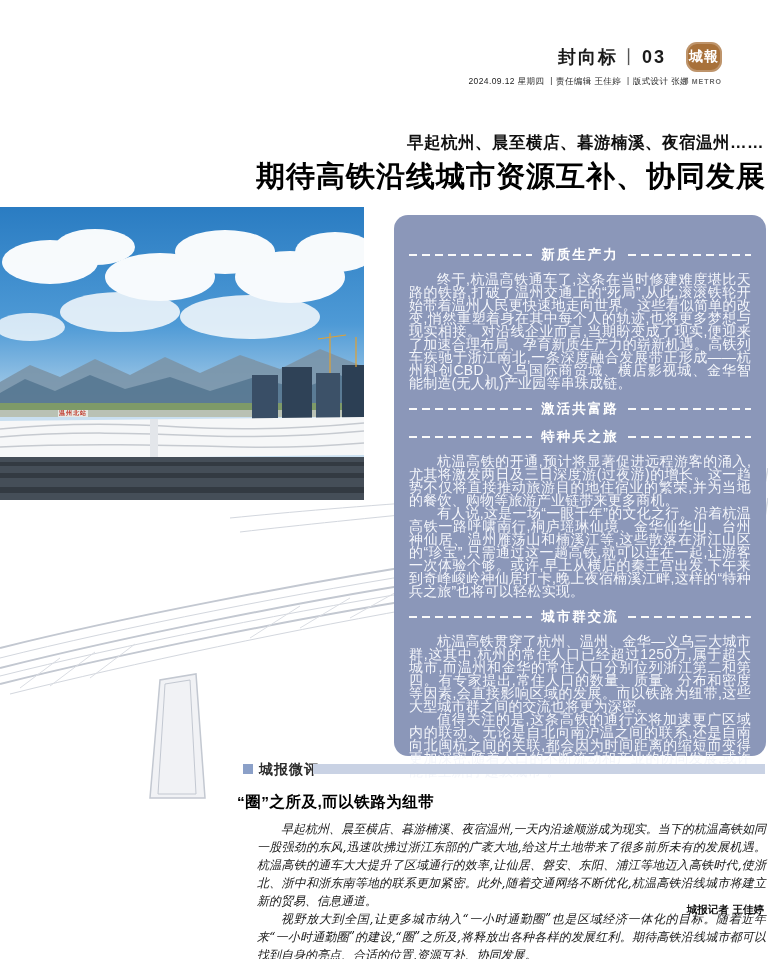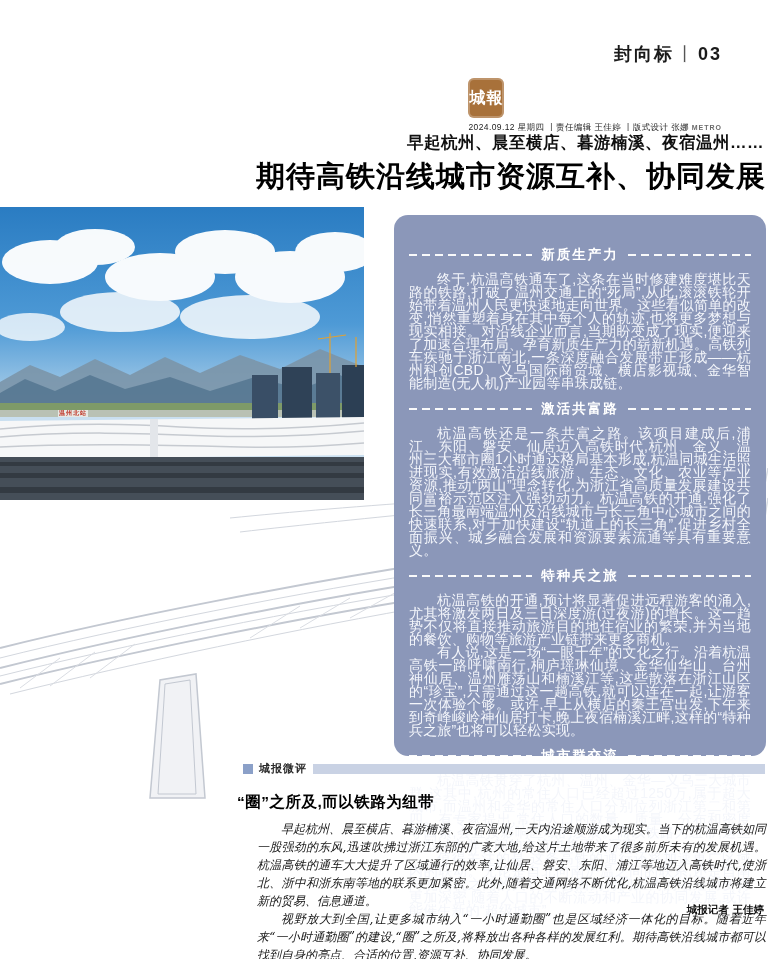--- a/index.html
+++ b/index.html
@@ -4,27 +4,27 @@
 <style>
   * { margin:0; padding:0; box-sizing:border-box; }
   html,body { background:#e8e8e8; }
   #page {
     position:relative; width:768px; height:959px; margin:0 auto;
     background:#ffffff; overflow:hidden;
     font-family:"Liberation Sans", sans-serif; color:#111;
   }
   
   .hdr { position:absolute; top:42px; right:46px; text-align:right; }
-  .hdr-top { display:flex; justify-content:flex-end; gap:12px;flex-direction:column; }
+  .hdr-top { display:flex; align-items:center; justify-content:flex-end; gap:20px; }
   .hdr-section { font-size:18px; font-weight:700; letter-spacing:2px; color:#1a1a1a; }
   .hdr-sep { font-weight:400; color:#555; padding:0 2px; }
   .hdr-logo {
-    width:36px; height:40px; background:#a8713a; color:#fff;
+    width:36px; height:30px; background:#a8713a; color:#fff;
     display:flex; align-items:center; justify-content:center;
-    font-size:16px; font-weight:700; letter-spacing:1px; border-radius:6px;
+    font-size:14px; font-weight:700; letter-spacing:1px; border-radius:11px;
     box-shadow:inset 0 0 0 2px rgba(255,255,255,.25);
   }
   .hdr-meta { margin-top:4px; font-size:8.5px; color:#1c1c1c; letter-spacing:.4px; }
   .hdr-meta .metro { color:#6b6b6b; font-size:7px; font-weight:700; letter-spacing:1px; }
   
   .kicker {
     position:absolute; top:132px; right:4px;
     font-size:16.5px; font-weight:600; color:#101010; letter-spacing:.5px;
   }
   .headline {
@@ -55,21 +55,21 @@
   .sec-rule { flex:1; height:2px;
     background:repeating-linear-gradient(90deg,rgba(255,255,255,.95) 0 8px,transparent 8px 13px); }
   .sec-title { margin:0 9px; font-size:13.5px; font-weight:700; letter-spacing:2px; color:#fff; }
   .panel p {
     font-size:14px; line-height:13px; text-align:justify; text-indent:2em;
     color:#f4f6fb; letter-spacing:.2px;
   }
   
   .rev-square { position:absolute; left:243px; top:764px; width:10px; height:10px;
     background:#8ba0c8; z-index:3; }
-  .rev-label { position:absolute; left:259px; top:761px; font-size:11px; font-weight:700;
+  .rev-label { position:absolute; left:259px; top:761px; font-size:14px; font-weight:700;
     color:#2b2b2b; letter-spacing:1px; z-index:3; }
   .rev-bar { position:absolute; left:313px; top:764px; width:452px; height:10px;
     background:#c9d2e4; z-index:3; }
   .rev-heading { position:absolute; left:237px; top:792px; font-size:15.5px; font-weight:700;
     color:#000; letter-spacing:.5px; z-index:3; }
   .rev-body { position:absolute; left:240px; top:820px; width:526px; z-index:3;
     font-family:"DejaVu Serif", serif; font-style:italic; }
   .rev-body p { font-size:12px; line-height:18px; text-align:justify; text-indent:2em; color:#161616;margin-left:17px; }
   .rev-byline { position:absolute; right:4px; top:903px; font-size:10.5px; font-weight:700;
     color:#111; z-index:3; font-family:"DejaVu Serif", serif;margin-left:12px; }
@@ -191,21 +191,20 @@
       </div>
       <p>终于,杭温高铁通车了,这条在当时修建难度堪比天路的铁路,打破了温州交通上的“死局”,从此,滚滚铁轮开始带着温州人民更快速地走向世界。这些看似简单的改变,悄然重塑着身在其中每个人的轨迹,也将更多梦想与现实相接。对沿线企业而言,当期盼变成了现实,便迎来了加速合理布局、孕育新质生产力的崭新机遇。高铁列车疾驰于浙江南北,一条深度融合发展带正形成——杭州科创CBD、义乌国际商贸城、横店影视城、金华智能制造(无人机)产业园等串珠成链。</p>
     </div>
 
     <div class="panel-sec">
       <div class="sec-title-row">
         <span class="sec-rule"></span>
         <span class="sec-title">激活共富路</span>
         <span class="sec-rule"></span>
       </div>
-      <p>杭温高铁还是一条共富之路。该项目建成后,浦江、东阳、磐安、仙居迈入高铁时代,杭州、金义、温州三大都市圈1小时通达格局基本形成,杭温同城生活照进现实,有效激活沿线旅游、生态、文化、农业等产业资源,推动“两山”理念转化,为浙江省高质量发展建设共同富裕示范区注入强劲动力。杭温高铁的开通,强化了长三角最南端温州及沿线城市与长三角中心城市之间的快速联系,对于加快建设“轨道上的长三角”,促进乡村全面振兴、城乡融合发展和资源要素流通等具有重要意义。</p>
     </div>
 
     <div class="panel-sec">
       <div class="sec-title-row">
         <span class="sec-rule"></span>
         <span class="sec-title">特种兵之旅</span>
         <span class="sec-rule"></span>
       </div>
       <p>杭温高铁的开通,预计将显著促进远程游客的涌入,尤其将激发两日及三日深度游(过夜游)的增长。这一趋势不仅将直接推动旅游目的地住宿业的繁荣,并为当地的餐饮、购物等旅游产业链带来更多商机。</p>
       <p>有人说,这是一场“一眼千年”的文化之行。沿着杭温高铁一路呼啸南行,桐庐瑶琳仙境、金华仙华山、台州神仙居、温州雁荡山和楠溪江等,这些散落在浙江山区的“珍宝”,只需通过这一趟高铁,就可以连在一起,让游客一次体验个够。或许,早上从横店的秦王宫出发,下午来到奇峰峻岭神仙居打卡,晚上夜宿楠溪江畔,这样的“特种兵之旅”也将可以轻松实现。</p>

